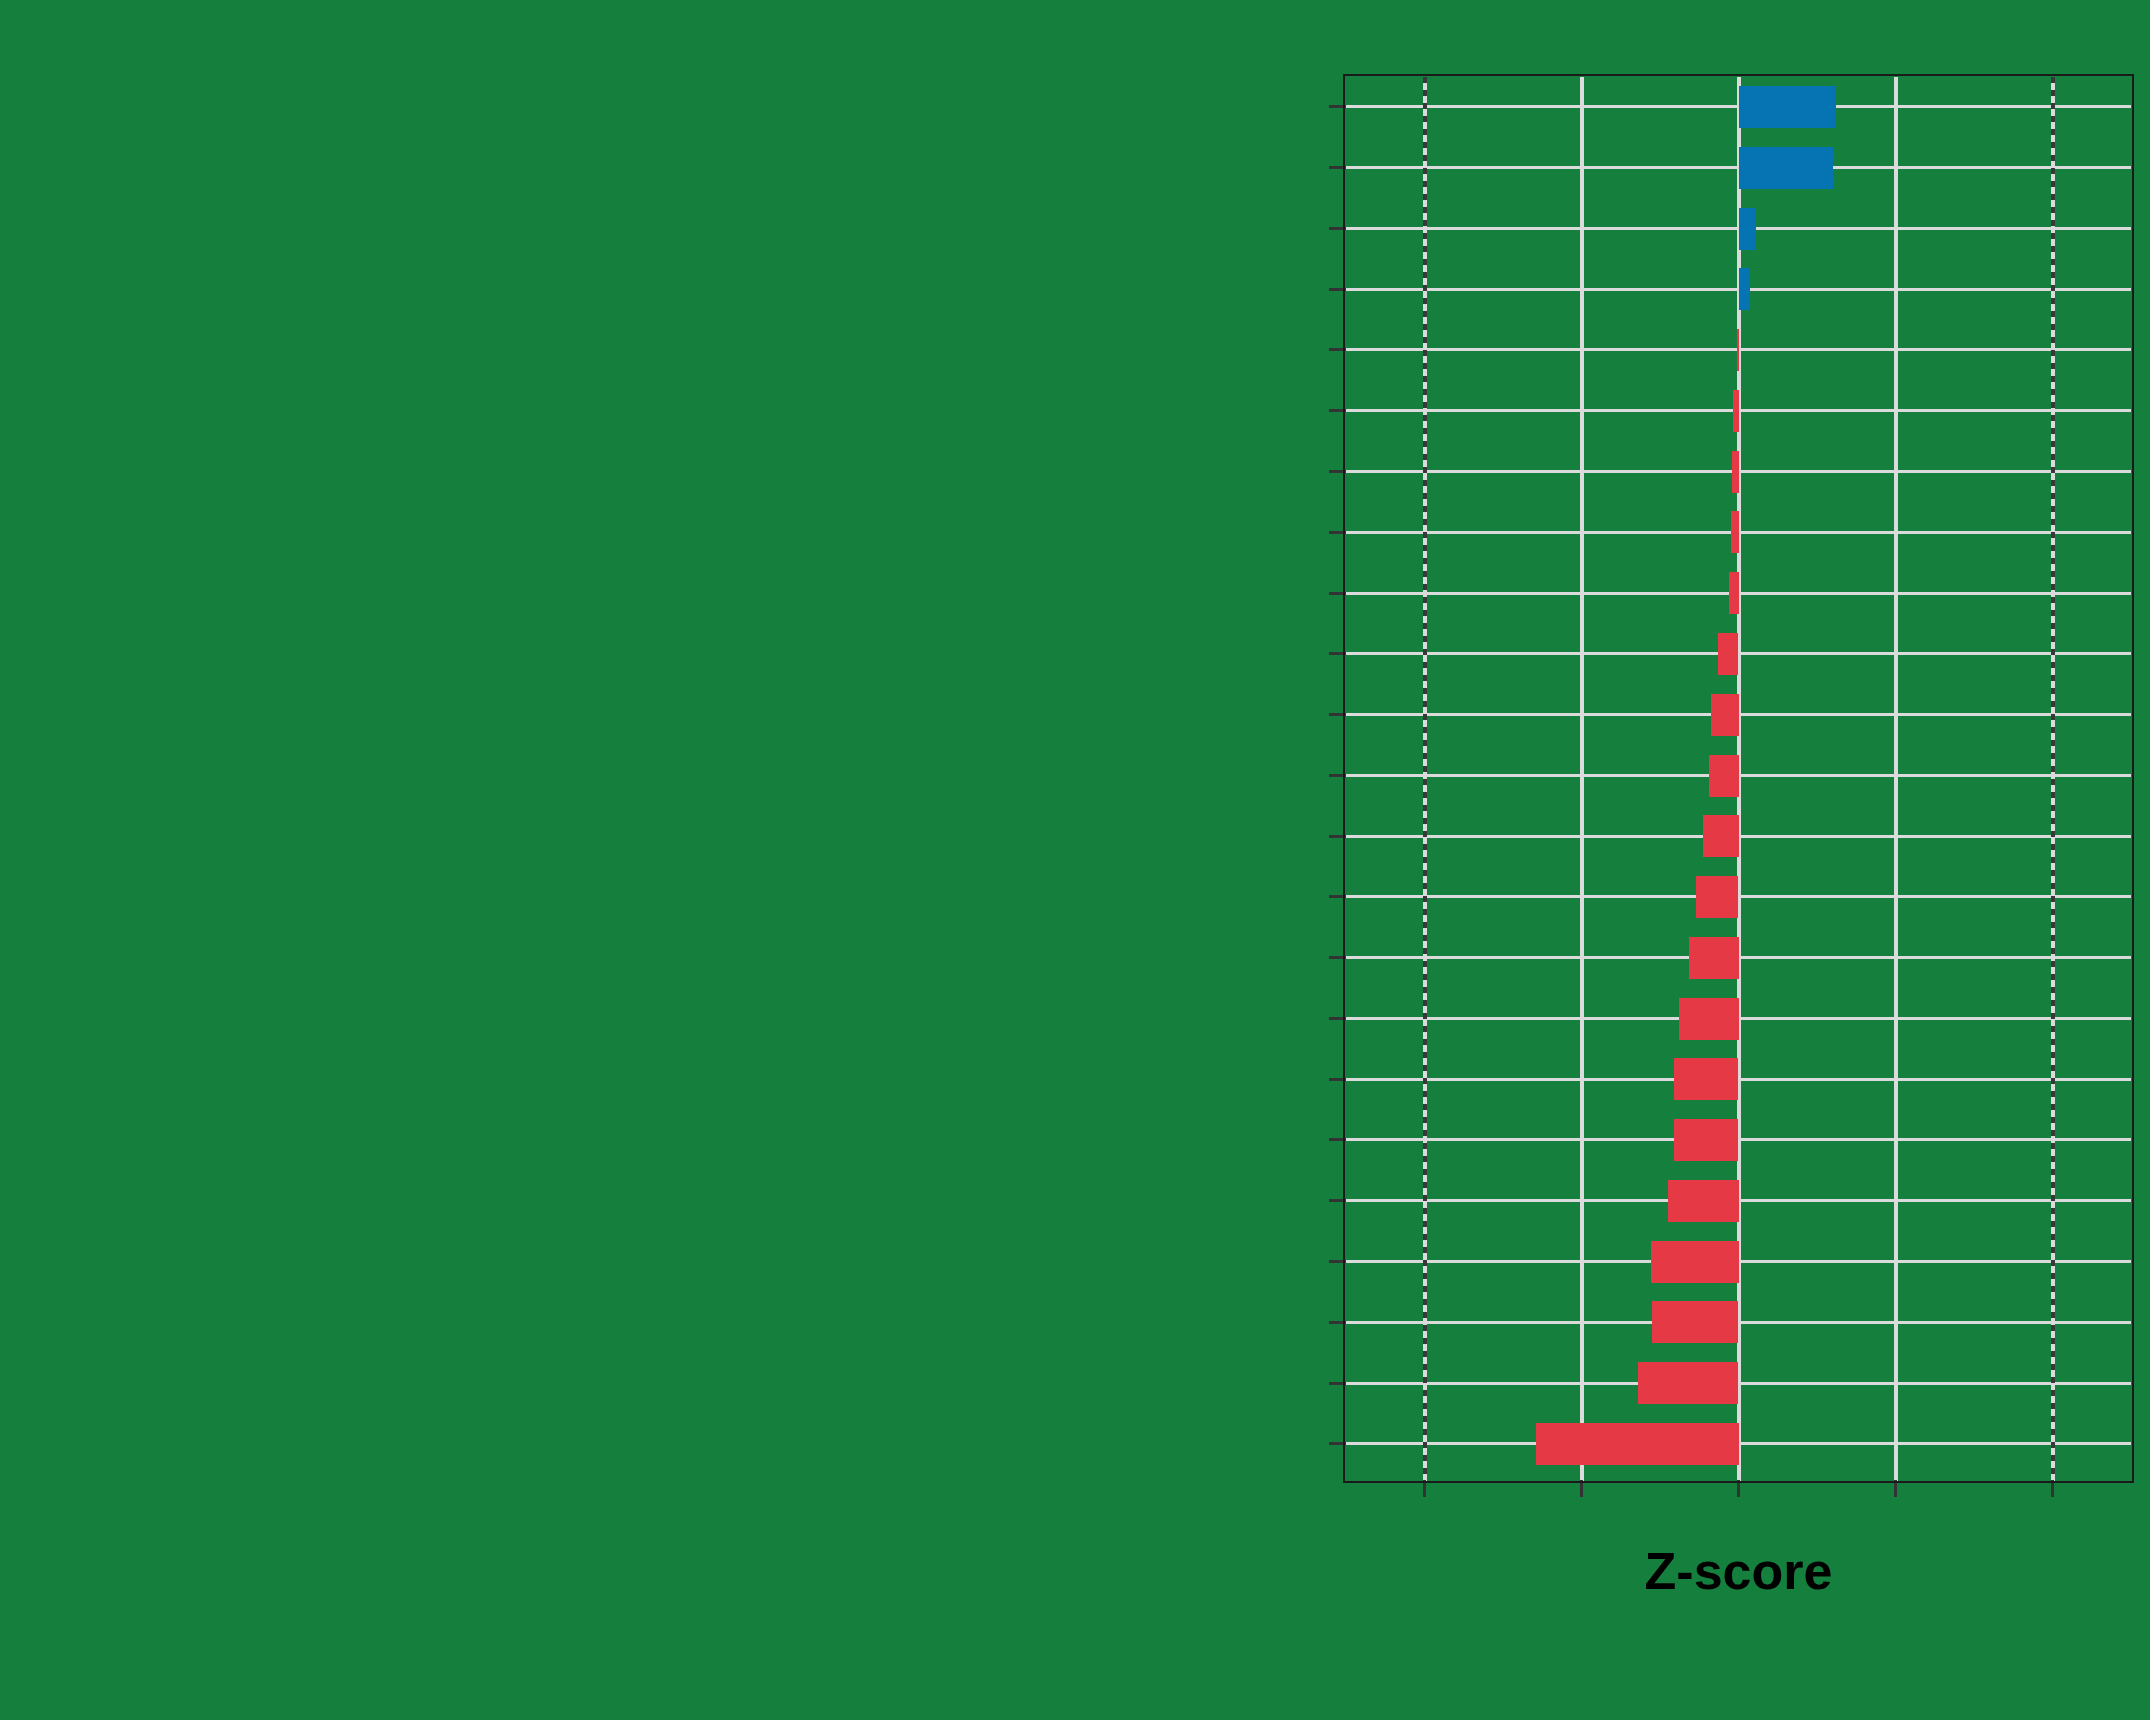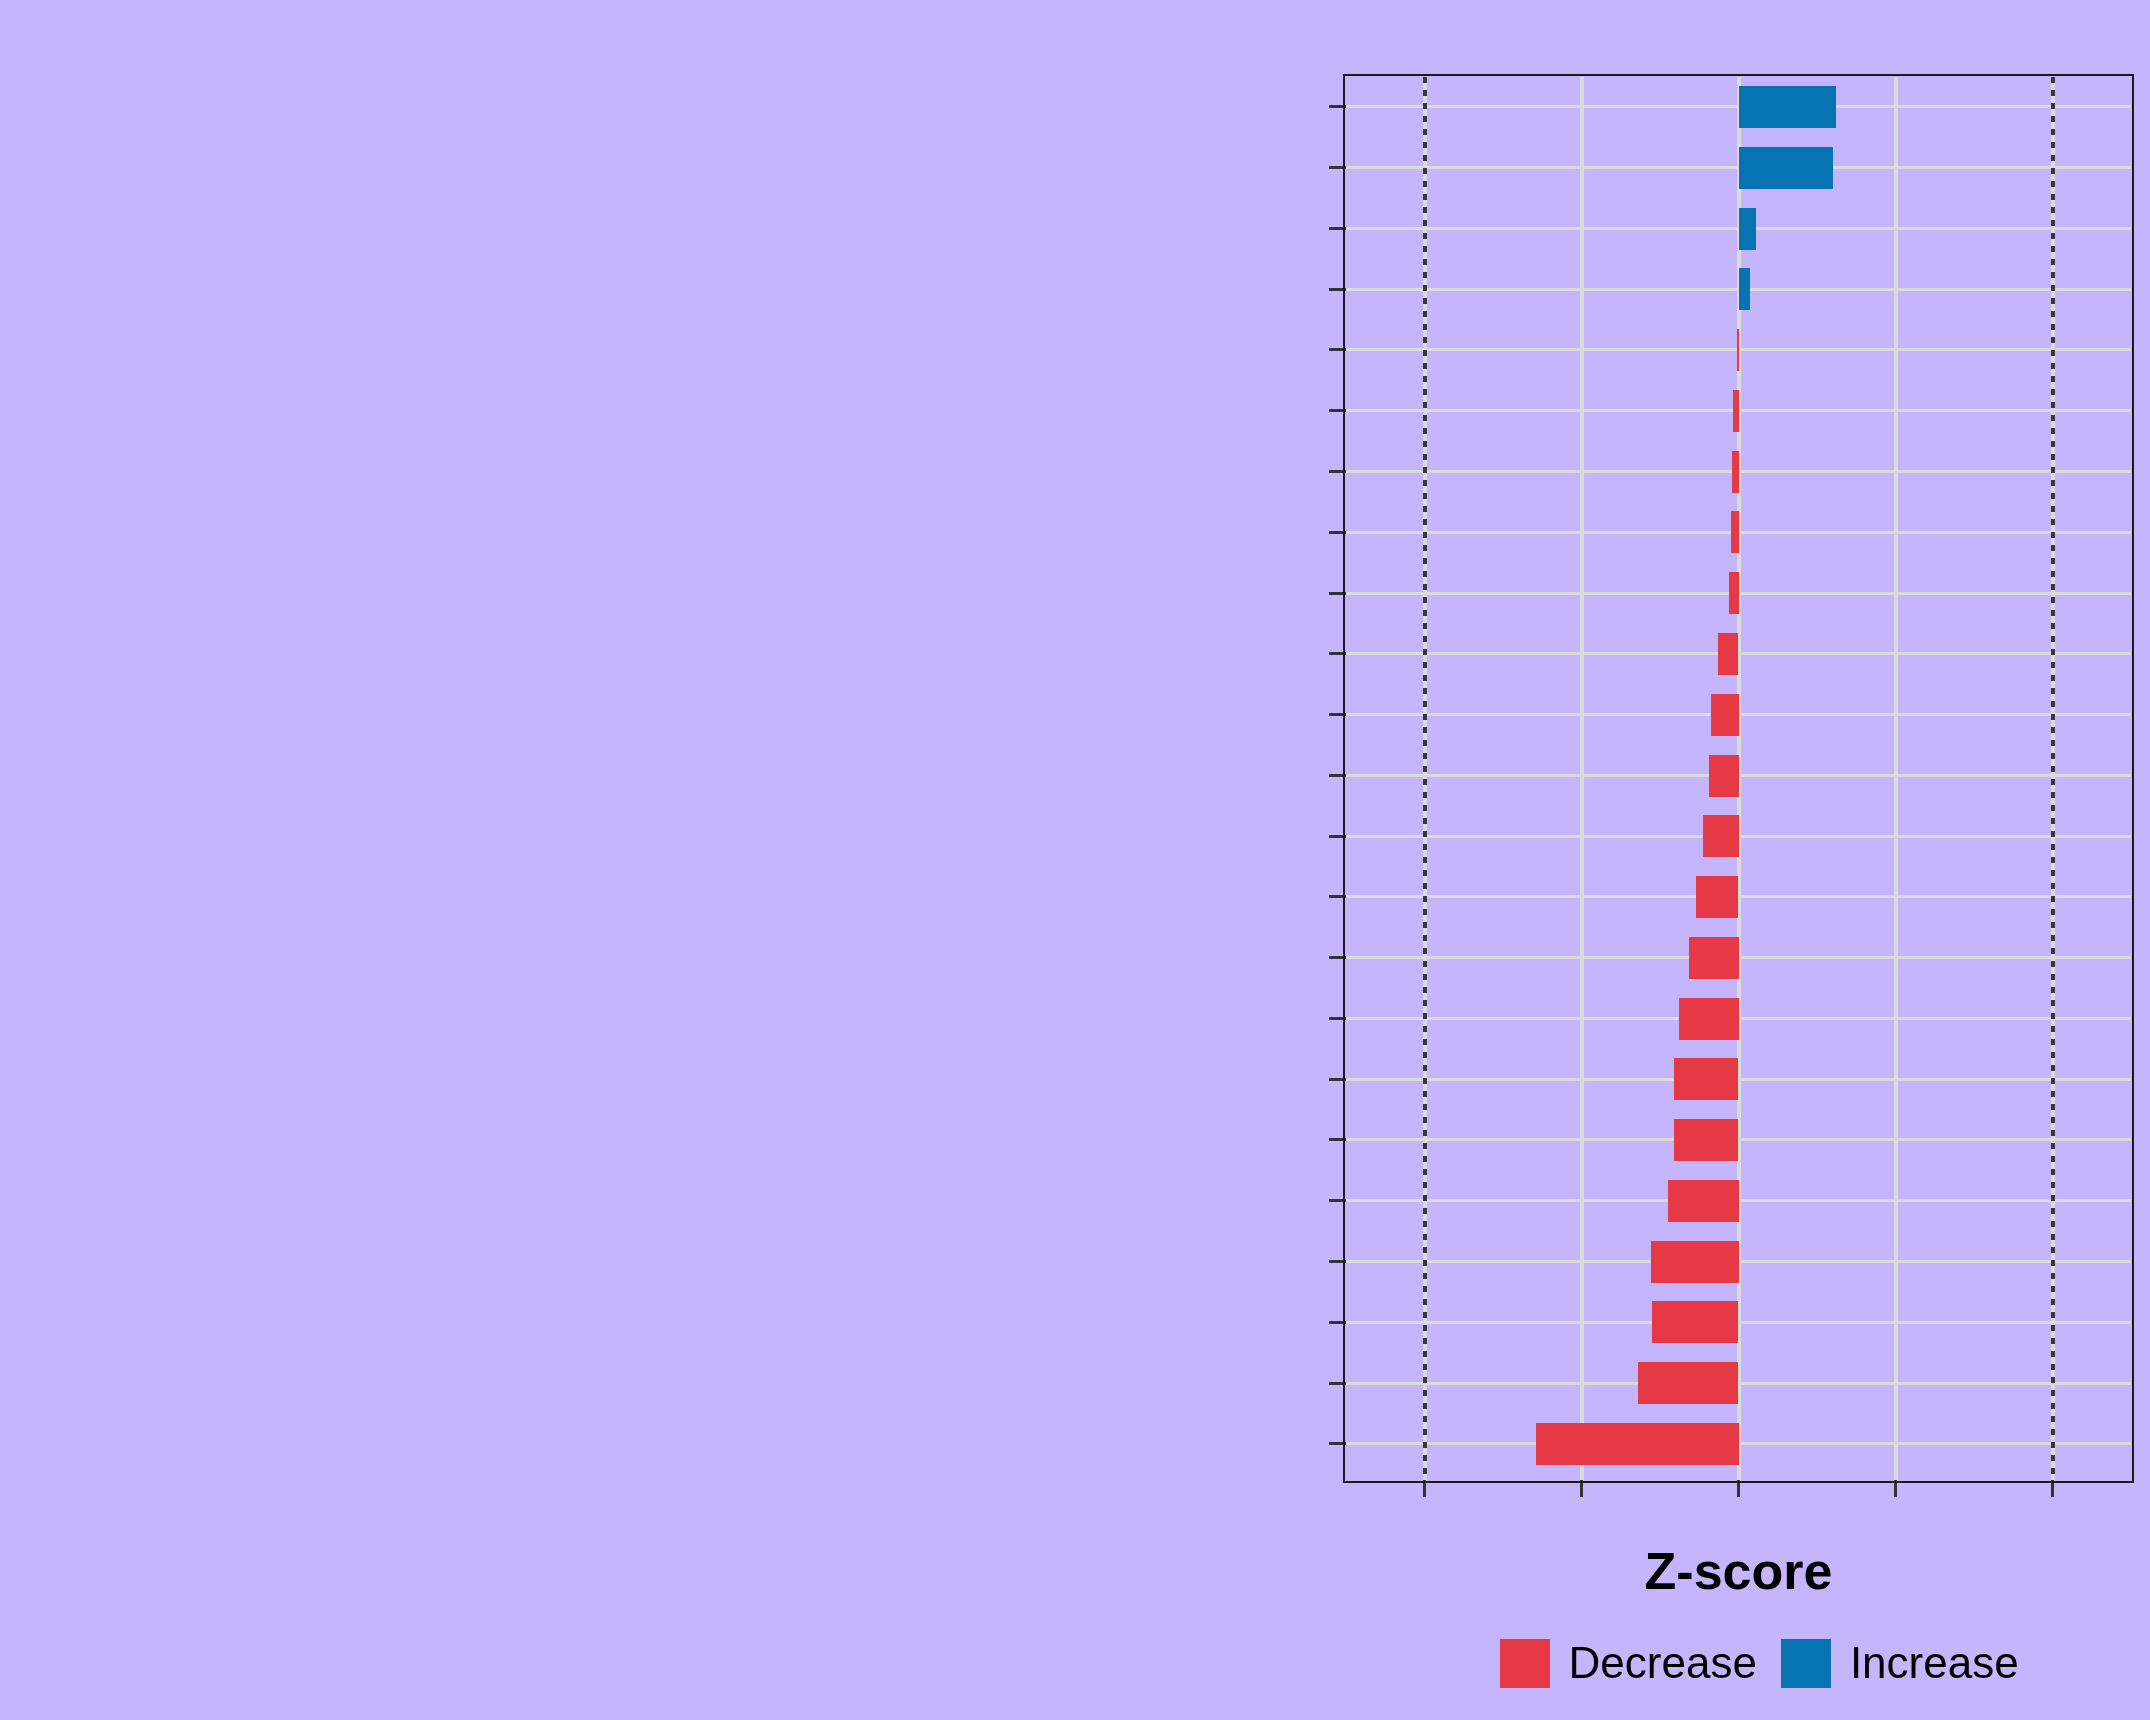--- a/index.html
+++ b/index.html
@@ -1,17 +1,17 @@
 <!DOCTYPE html>
 <html style="font-size:11.5px"><head>
 <meta charset="utf-8">
 <style>
   html,body{margin:0;padding:0;background:#ffffff;}
   body{width:2151px;height:1721px;position:relative;font-family:"Liberation Sans",sans-serif;}
-  #figure{position:absolute;left:0;top:0;width:2151px;height:1721px;background:#c4b5fd;overflow:hidden;}
+  #figure{position:absolute;left:0;top:0;width:2151px;height:1721px;background:#15803d;overflow:hidden;}
   #panel-border{position:absolute;box-sizing:border-box;border:2.9px solid #1a1a1a;background:transparent;z-index:6;pointer-events:none;}
   .hgrid{position:absolute;background:#dbdbdb;z-index:1;}
   .vgrid{position:absolute;background:#dbdbdb;z-index:1;}
   .vdotted{position:absolute;width:3.6px;z-index:2;
     background:repeating-linear-gradient(to bottom,#383838 0 6.5px,transparent 6.5px 13px);}
   .bar{position:absolute;z-index:3;}
   .ytick{position:absolute;background:#333333;z-index:5;}
   .xtick{position:absolute;background:#333333;z-index:5;}
   .cat-label{position:absolute;text-align:right;font-size:43px;line-height:60px;white-space:nowrap;z-index:4;}
   .xtick-label{position:absolute;font-size:40px;color:#4d4d4d;text-align:center;line-height:40px;z-index:4;}
@@ -20,30 +20,20 @@
   .legend-item{display:flex;flex-direction:row;align-items:center;}
   .legend-key{width:50px;height:49px;margin-right:18.6px;}
   .legend-label{font-size:44px;color:#000000;white-space:nowrap;}
 </style>
 </head>
 <body>
 
 <div id="figure">
   <div id="panel-border" style="left: 1343px; top: 74px; width: 791px; height: 1409px;"></div>
   <div id="x-axis-title" style="left: 1346px; width: 785px; top: 1541px;">Z-score</div>
-  <div id="legend" style="left: 1500px; top: 1638px; height: 50px;">
-      <div class="legend-item">
-        <div class="legend-key" style="background: rgb(230, 57, 70);"></div>
-        <div class="legend-label">Decrease</div>
-      </div>
-      <div class="legend-item">
-        <div class="legend-key" style="background: rgb(6, 115, 178);"></div>
-        <div class="legend-label">Increase</div>
-      </div>
-    </div>
 <div class="vgrid" style="left: 1423px; top: 77px; width: 3.6px; height: 1404px;"></div>
     <div class="xtick" style="left: 1423px; top: 1480px; width: 2.9px; height: 17px;"></div>
     <div class="xtick-label" style="left: 1367px; top: 1505px; width: 115px;"></div>
     <div class="vgrid" style="left: 1580px; top: 77px; width: 3.6px; height: 1404px;"></div>
     <div class="xtick" style="left: 1580px; top: 1480px; width: 2.9px; height: 17px;"></div>
     <div class="xtick-label" style="left: 1524px; top: 1505px; width: 115px;"></div>
     <div class="vgrid" style="left: 1737px; top: 77px; width: 3.6px; height: 1404px;"></div>
     <div class="xtick" style="left: 1737px; top: 1480px; width: 2.9px; height: 17px;"></div>
     <div class="xtick-label" style="left: 1681px; top: 1505px; width: 115px;"></div>
     <div class="vgrid" style="left: 1894px; top: 77px; width: 3.6px; height: 1404px;"></div>

